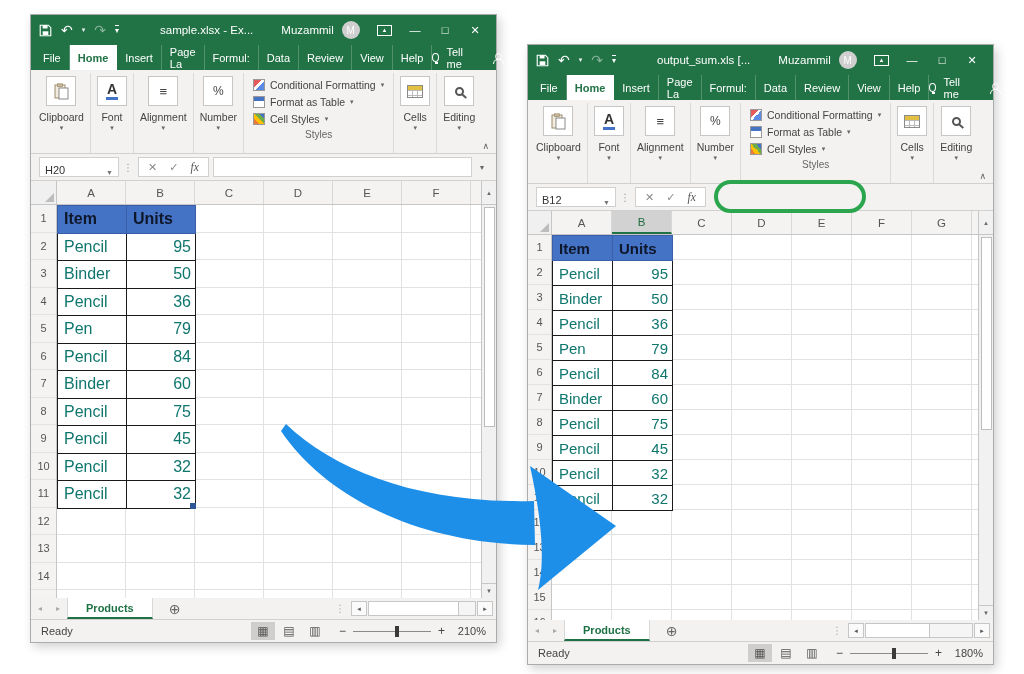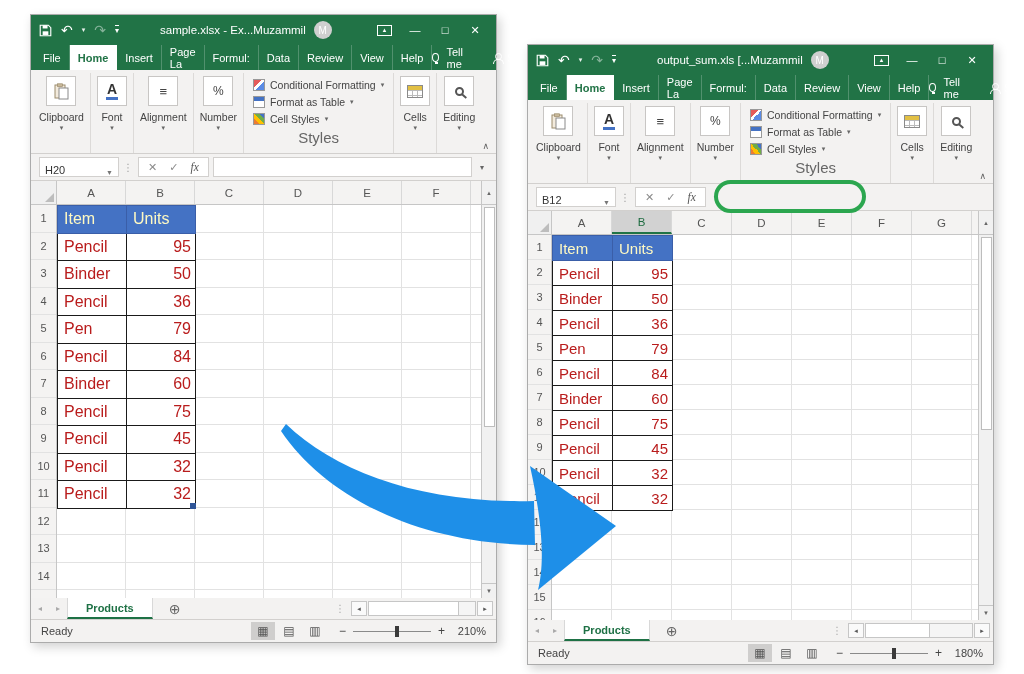--- a/index.html
+++ b/index.html
@@ -15,21 +15,21 @@
   
   .tb{height:30px;background:#217346;display:flex;align-items:center;color:#fff;
       padding:0 8px;flex:none;font-size:11.5px}
   .qat{display:flex;align-items:center;gap:9px}
   .qicon{display:flex;align-items:center;justify-content:center;color:#fff}
   .uglyph{font-size:14px;line-height:1}
   .dim{opacity:.45}
   .qcaret{font-size:7px;opacity:.9}
   .qcustom{font-size:8px;border-top:1px solid #fff;padding-top:1px;line-height:1}
   .t-title{margin-left:41px;white-space:nowrap}
-  .t-user{}
+  .t-user{margin-left:28px}
   .avatar{width:18px;height:18px;border-radius:50%;background:#CFCFCF;color:#fff;
           display:flex;align-items:center;justify-content:center;font-size:10px;margin-left:8px}
   .winctl{margin-left:auto;display:flex;align-items:center;gap:4px}
   .wbtn{width:26px;height:22px;display:flex;align-items:center;justify-content:center;font-size:11px}
   .ribdisp{width:15px;height:11px;border:1px solid #fff;display:flex;align-items:center;
            justify-content:center;font-size:6px;margin-right:6px}
 
   
   .menubar{height:25px;background:#217346;display:flex;align-items:stretch;color:#fff;
            font-size:11px;padding-left:4px;flex:none}
@@ -54,21 +54,21 @@
   .rcaret{font-size:7px;color:#666;margin-top:1px}
   .fontA{font-size:14px;font-weight:bold;color:#333;border-bottom:3px solid #4472C4;line-height:15px;padding:0 1px}
   .alignG{font-size:13px;color:#444}
   .pctG{font-size:12px;color:#444}
   .styles{flex-direction:column;align-items:flex-start;padding:3px 9px 0 9px}
   .sitem{display:flex;align-items:center;gap:5px;font-size:10.5px;color:#444;height:17px;white-space:nowrap}
   .mini{width:12px;height:12px;border:1px solid #999;flex:none}
   .mini-cf{background:linear-gradient(135deg,#E55B5B 0 38%,#fff 38% 55%,#5B8BE5 55%)}
   .mini-ft{background:linear-gradient(#4472C4 0 4px,#fff 4px),#fff}
   .mini-cs{background:linear-gradient(45deg,#ED7D31 25%,#FFC000 25% 50%,#70AD47 50% 75%,#4472C4 75%)}
-  .scaption{align-self:center;font-size:15px;color:#666;margin-top:2px}
+  .scaption{align-self:center;font-size:10px;color:#666;margin-top:2px}
   .cellsG{width:16px;height:13px;border:1px solid #8A8A8A;background:
           linear-gradient(#E2C044 0 4px,transparent 4px),
           repeating-linear-gradient(to right,transparent 0 4px,#BBB 4px 5px),
           repeating-linear-gradient(to bottom,transparent 0 4px,#BBB 4px 5px),#fff}
   .mag{width:9px;height:9px;border:2px solid #555;border-radius:50%;position:relative}
   .mag::after{content:"";position:absolute;width:6px;height:2px;background:#555;
               transform:rotate(40deg);right:-5px;bottom:-3px}
   .collapse{position:absolute;right:7px;bottom:2px;color:#666;font-size:9px}
 
   
@@ -109,24 +109,24 @@
       repeating-linear-gradient(to right,transparent 0 calc(var(--cw) - 1px),#E2E2E2 calc(var(--cw) - 1px) var(--cw)),
       repeating-linear-gradient(to bottom,transparent 0 calc(var(--rh) - 1px),#E2E2E2 calc(var(--rh) - 1px) var(--rh))}
   .vlane{width:15px;background:#F1F1F1;border-left:1px solid #C6C6C6;flex:none;position:relative;
          display:flex;flex-direction:column;align-items:center}
   .vthumb{width:11px;background:#fff;border:1px solid #BDBDBD;margin-top:2px;height:56%}
   .vbottom{position:absolute;bottom:0;left:0;width:100%;height:15px;display:flex;align-items:center;
            justify-content:center;font-size:6px;color:#666;border-top:1px solid #C6C6C6}
 
   
   .dt{position:absolute;left:0;top:0;border-collapse:collapse}
-  .dt th{width:var(--cw);height:var(--rh);background:#4472C4;color:#fef9c3;font-weight:normal;
+  .dt th{width:var(--cw);height:var(--rh);background:#4472C4;color:#0f172a;font-weight:bold;
          font-size:var(--datafs);text-align:left;padding:0 0 0 6px;border:1px solid #3A5EA8}
   .dt td{width:var(--cw);height:var(--rh);border:1px solid #1A1A1A;font-size:var(--datafs);
-         background:#fff;color:#b91c1c;padding:0 4px}
+         background:#fff;color:#0f766e;padding:0 4px}
   .ti{text-align:left;padding-left:6px !important}
   .tu{text-align:right}
   .relc{position:relative}
   .fh-blue{position:absolute;right:-1px;bottom:-1px;width:6px;height:6px;background:#2F5597}
   .sumrow td{border:none;background:transparent}
   .a12{padding:0 !important;display:flex;align-items:center;justify-content:flex-end;border:none !important;background:transparent !important}
   .smarttag{width:17px;height:17px;background:#FBF3E4;border:1px solid #C9B99A;display:flex;
             align-items:center;justify-content:center;margin-right:3px}
   .diamond{width:8px;height:8px;background:#F0A22E;transform:rotate(45deg)}
   .b12{border:2px solid #1E7145 !important;text-align:right;position:relative;background:#fff !important}

